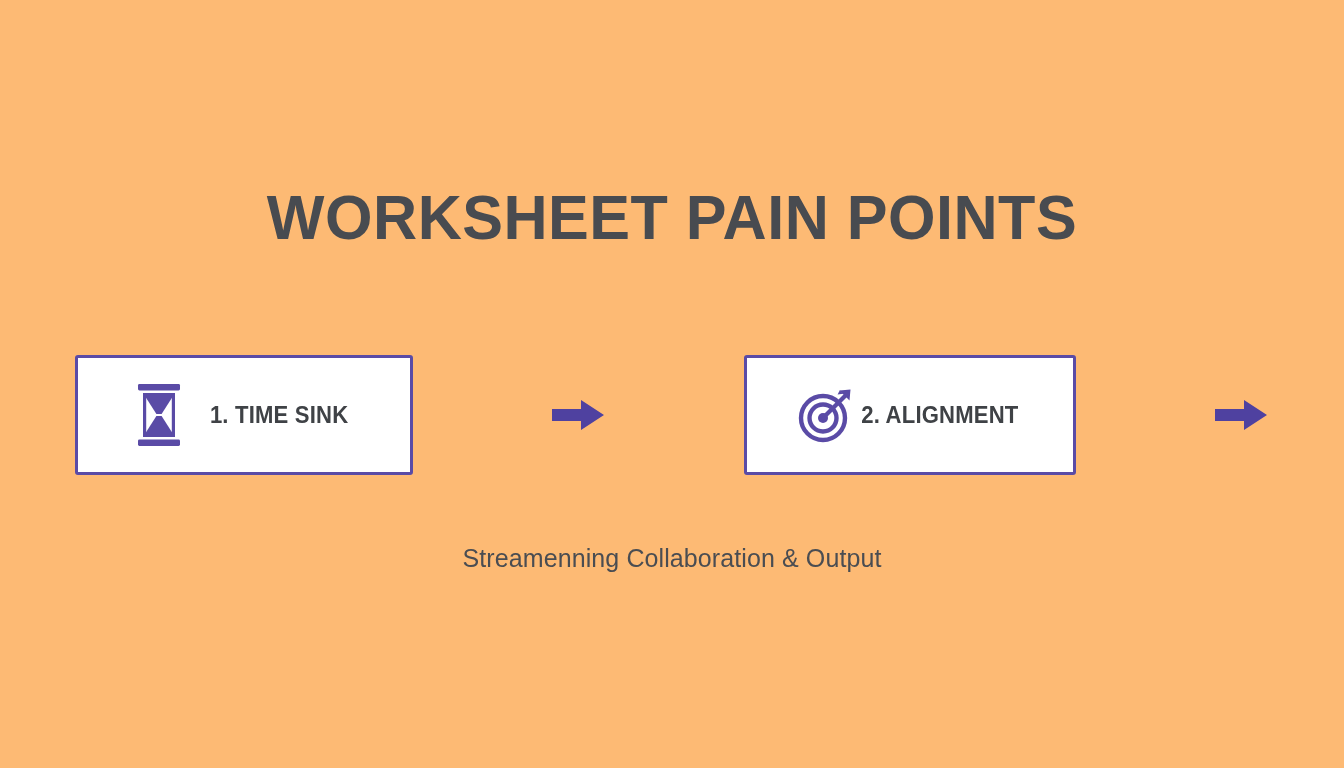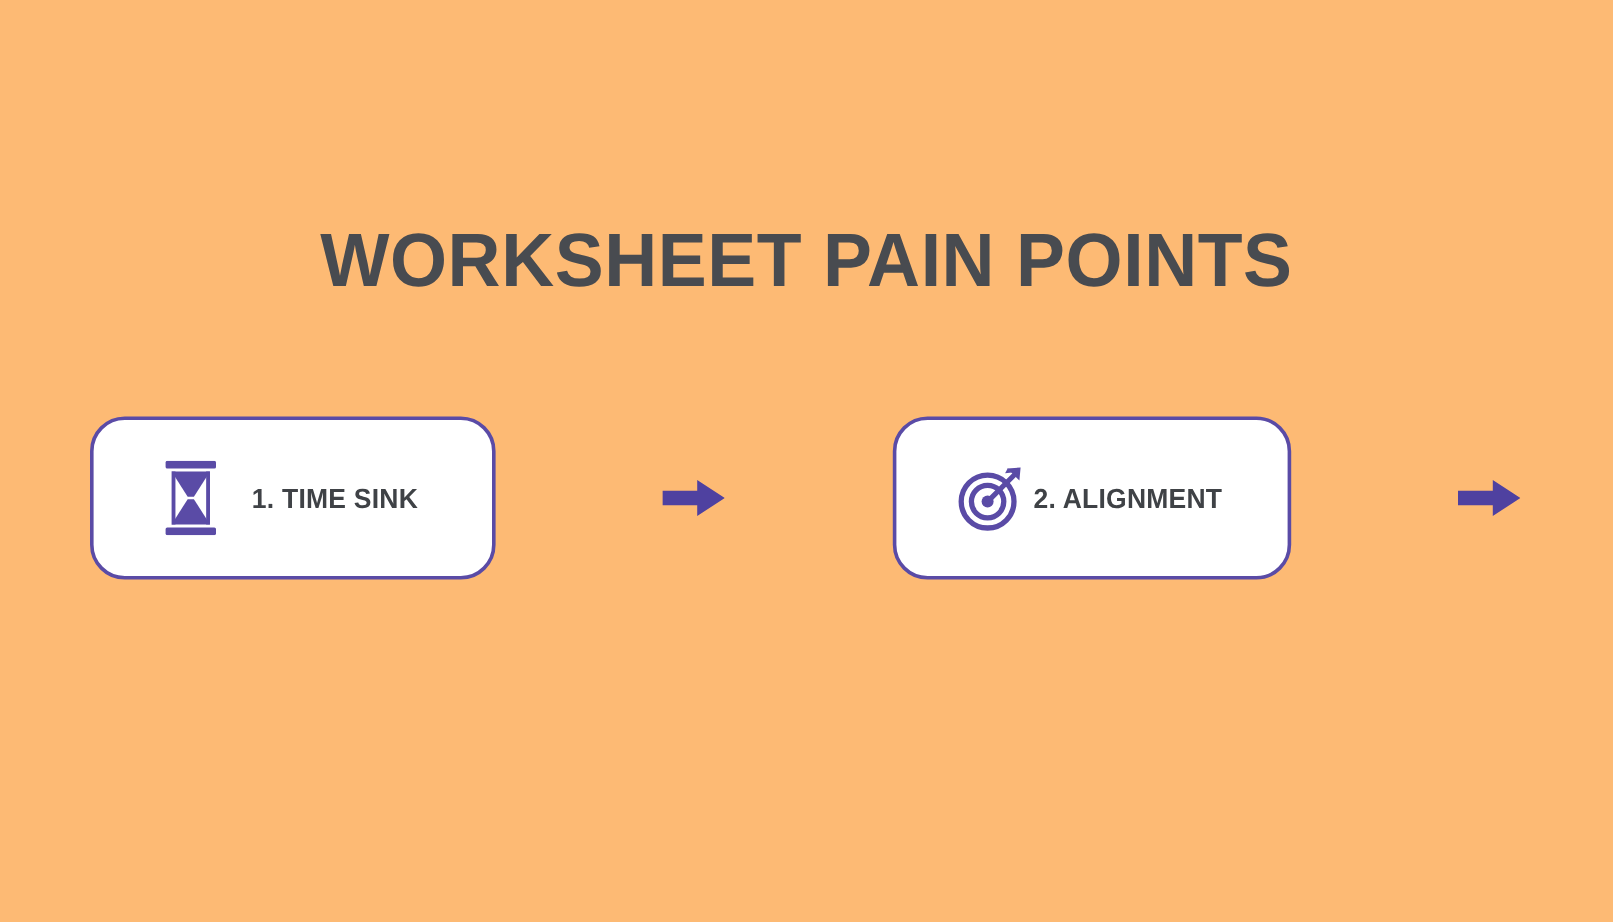--- a/index.html
+++ b/index.html
@@ -45,24 +45,24 @@
     width: 1192px;
     height: 136px;
     display: flex;
     flex-direction: row;
     align-items: center;
     justify-content: space-between;
   }
 
   .card {
     box-sizing: border-box;
-    height: 136px;
+    height: 120px;
     background: #ffffff;
     border: 3.5px solid #5a4ba6;
-    border-radius: 29px;
+    border-radius: 3px;
     display: flex;
     flex-direction: row;
     align-items: center;
     justify-content: center;
   }
   .card-1 { width: 338px; }
   .card-2 { width: 332px; }
   .card-3 { width: 355px; }
 
   .card-inner {
@@ -164,14 +164,15 @@
 
     <span class="arrow">
       <svg viewBox="0 0 52 34" width="52" height="34" xmlns="http://www.w3.org/2000/svg">
         <path d="M0 11 L29 11 L29 2 L52 17 L29 32 L29 23 L0 23 Z" fill="#4f41a0"></path>
       </svg>
     </span>
 
 
   </div>
 
+  <div class="caption">Streamenning Collaboration &amp; Output</div>
 
 </div>
 
 </body></html>

